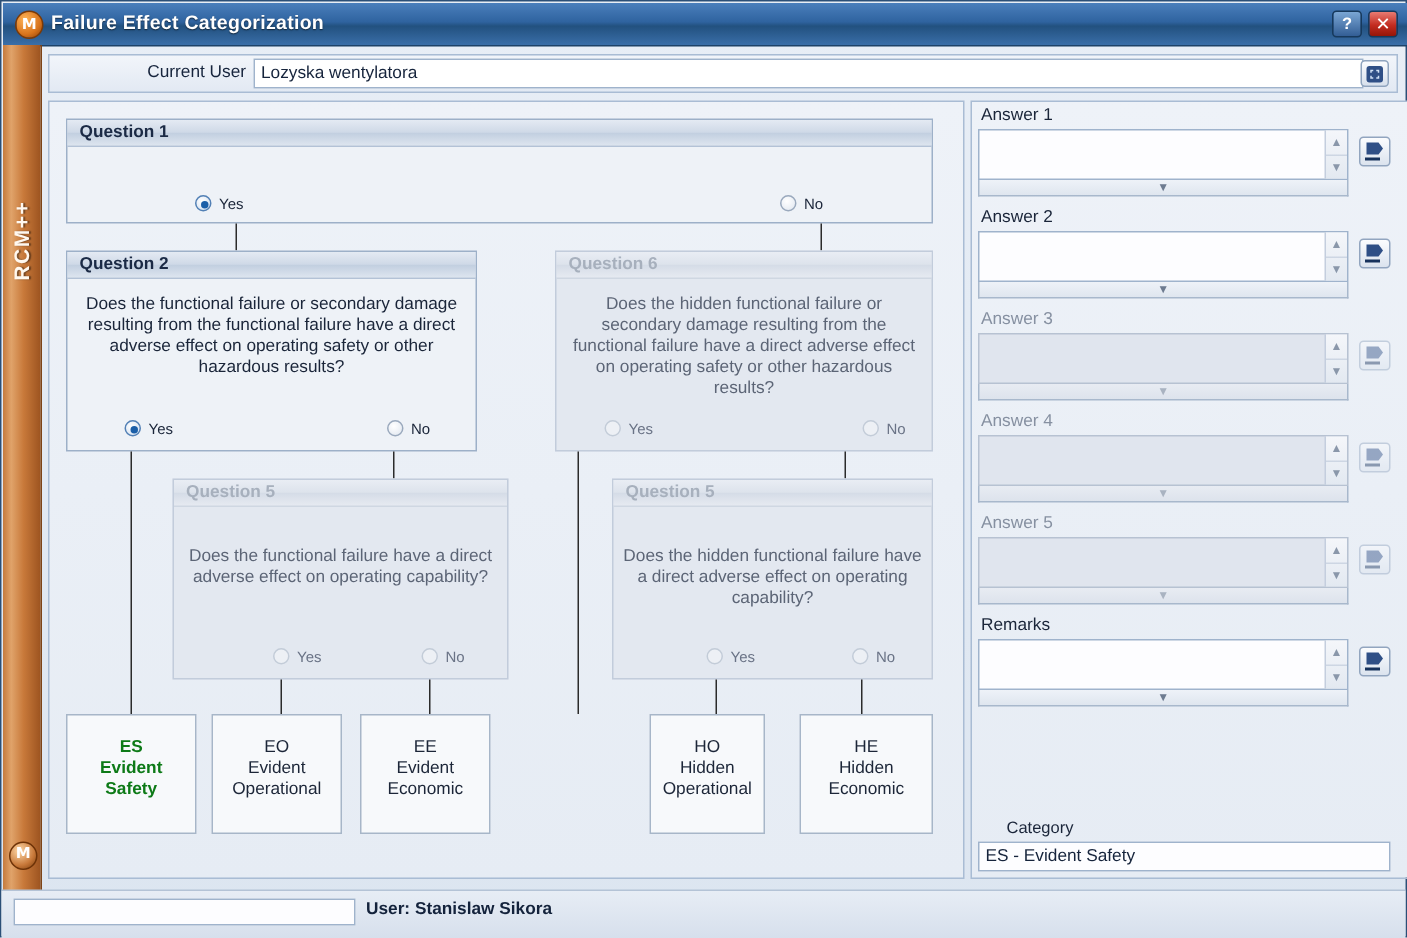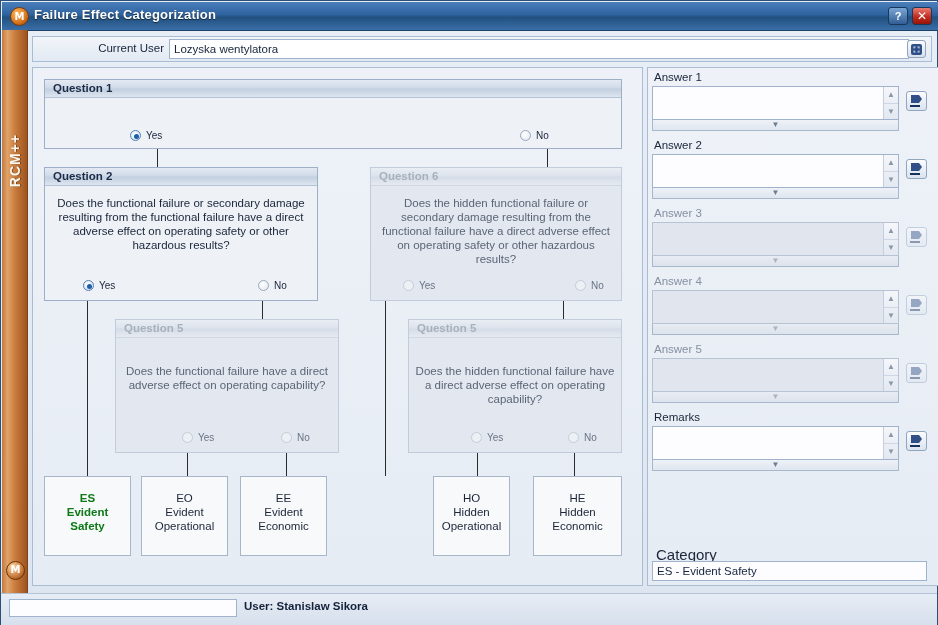--- a/index.html
+++ b/index.html
@@ -173,21 +173,21 @@
   }
   .ans-drop.dimmed{color:#a9b3c1;background:linear-gradient(180deg,#e8ecf3,#dde3ec);}
   .ans-btn{
     position:absolute;left:258px;width:21px;height:20px;box-sizing:border-box;
     border:1px solid #92a5bf;border-radius:3px;
     background:linear-gradient(180deg,#fbfcfe,#dbe3ee);
   }
   .ans-btn svg{display:block;margin:2px auto;}
   .ans-btn.dimmed{opacity:.45;}
 
-  .cat-label{position:absolute;left:8px;top:478px;font-size:15px;color:#1a2539;}
+  .cat-label{position:absolute;left:23px;top:478px;font-size:11px;color:#1a2539;}
   .cat-select{
     position:absolute;left:4px;top:493px;width:275px;height:20px;box-sizing:border-box;
     border:1px solid #9fb3cc;background:#fdfdff;
     font-size:11.5px;color:#16243c;padding:3px 0 0 4px;
   }
 
   .tool-btn{
     position:absolute;width:23px;height:20px;box-sizing:border-box;
     border:1px solid #8fa4be;border-radius:3px;
     background:linear-gradient(180deg,#fbfcfe,#dbe3ee);

